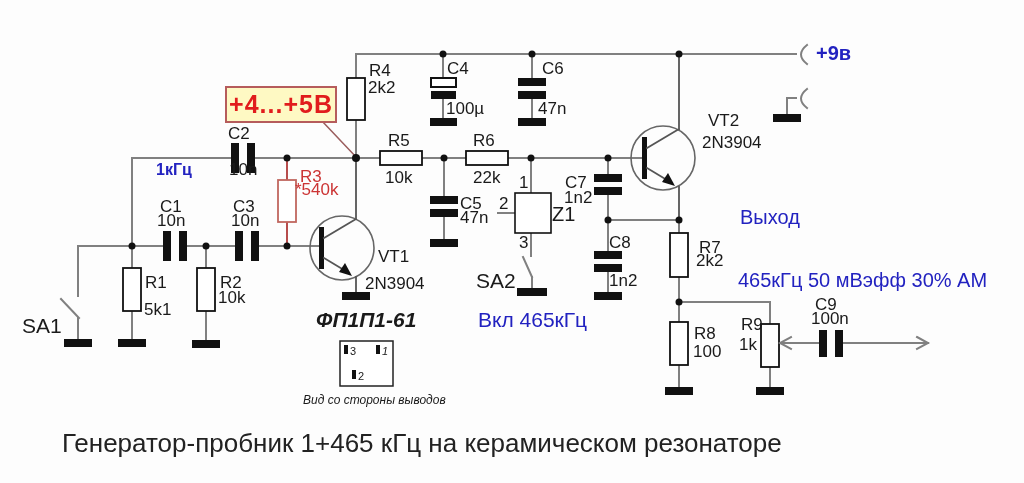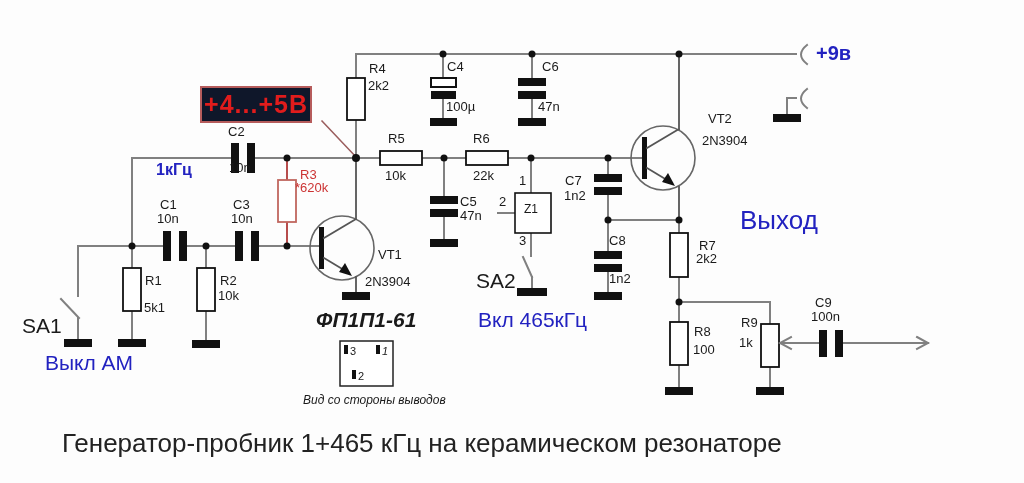--- a/index.html
+++ b/index.html
@@ -3,33 +3,33 @@
 <meta charset="utf-8">
 <style>
   :root{
     --wire:#808080; --comp:#111111; --blue:#2222c0; --red:#d92121;
     --r3red:#c0675f; --gray-text:#1a1a1a;
   }
   html,body{margin:0;padding:0;background:#ffffff;}
   #stage{position:relative;width:1024px;height:483px;background:#fdfdfd;overflow:hidden;
          font-family:"Liberation Sans",sans-serif;}
   #schem{position:absolute;left:0;top:0;}
-  .lbl{position:absolute;font-size:13px;color:var(--gray-text);white-space:nowrap;line-height:1.1;}
+  .lbl{position:absolute;font-size:17px;color:var(--gray-text);white-space:nowrap;line-height:1.1;}
   .sm{font-size:11px;}
   .md{font-size:12px;}
-  .z1t{font-size:12px;}
+  .z1t{font-size:20px;margin-left:28px;}
   .big{font-size:21px;}
   .blue{color:var(--blue);}
   .blue-big{font-size:21px;color:var(--blue);text-align:right;}
-  .blue-out{font-size:26px;color:var(--blue);}
+  .blue-out{font-size:20px;color:var(--blue);}
   .bold{font-weight:bold;}
   .red{color:#cc3434;}
   .italic{font-style:italic;}
-  .callout{position:absolute;left:200px;top:86px;width:108px;height:33px;
-           border:2px solid #b65c5c;background:#0f172a;display:flex;align-items:center;justify-content:center;}
+  .callout{position:absolute;left:225px;top:86px;width:108px;height:33px;
+           border:2px solid #b65c5c;background:#fef9c3;display:flex;align-items:center;justify-content:center;}
   .callout span{font-size:25px;font-weight:bold;color:#e11c1c;letter-spacing:1px;}
   .title{position:absolute;left:62px;top:428px;font-size:26px;color:#222;text-align:right;}
   .watermark{position:absolute;left:796px;top:438px;font-family:"DejaVu Serif",serif;
              font-weight:bold;font-size:31px;color:#9c9c9c;letter-spacing:0px;}
 </style>
 </head>
 <body>
 
 <div id="stage">
 
@@ -211,27 +211,26 @@
 </svg>
 
 <span class="lbl" style="left:228px;top:125px">C2</span>
 <span class="lbl" style="left:229px;top:161px">10n</span>
 <span class="lbl blue bold" style="left:156px;top:161px;font-size:16px">1кГц</span>
 <span class="lbl" style="left:160px;top:198px">C1</span>
 <span class="lbl" style="left:157px;top:212px">10n</span>
 <span class="lbl" style="left:233px;top:198px">C3</span>
 <span class="lbl" style="left:231px;top:212px">10n</span>
 <span class="lbl red" style="left:300px;top:168px">R3</span>
-<span class="lbl red" style="left:295px;top:181px">*620k</span>
+<span class="lbl red" style="left:295px;top:181px">*540k</span>
 <span class="lbl" style="left:145px;top:274px">R1</span>
 <span class="lbl" style="left:144px;top:301px">5k1</span>
 <span class="lbl" style="left:220px;top:274px">R2</span>
 <span class="lbl" style="left:218px;top:289px">10k</span>
 <span class="lbl big" style="left:22px;top:314px">SA1</span>
-<span class="lbl blue-big" style="left:45px;top:351px">Выкл АМ</span>
 
 <div class="callout">
   <span>+4...+5В</span>
 </div>
 
 <span class="lbl" style="left:369px;top:62px">R4</span>
 <span class="lbl" style="left:368px;top:79px">2k2</span>
 <span class="lbl" style="left:447px;top:60px">C4</span>
 <span class="lbl" style="left:446px;top:100px">100µ</span>
 <span class="lbl" style="left:542px;top:60px">C6</span>
@@ -261,20 +260,21 @@
 <span class="lbl" style="left:702px;top:134px">2N3904</span>
 
 <span class="lbl big bold italic" style="left:316px;top:308px">ФП1П1-61</span>
 <span class="lbl sm" style="left:350px;top:345px">3</span>
 <span class="lbl sm italic" style="left:382px;top:345px">1</span>
 <span class="lbl sm" style="left:358px;top:370px">2</span>
 <span class="lbl md italic" style="left:303px;top:394px">Вид со стороны выводов</span>
 
 <span class="lbl blue bold" style="left:816px;top:42px;font-size:20px">+9в</span>
 <span class="lbl blue-out" style="left:740px;top:206px">Выход</span>
+<span class="lbl blue-out" style="left:738px;top:269px">465кГц 50 мВэфф 30% АМ</span>
 
 <span class="lbl" style="left:699px;top:239px">R7</span>
 <span class="lbl" style="left:696px;top:252px">2k2</span>
 <span class="lbl" style="left:694px;top:325px">R8</span>
 <span class="lbl" style="left:693px;top:343px">100</span>
 <span class="lbl" style="left:741px;top:316px">R9</span>
 <span class="lbl" style="left:739px;top:336px">1k</span>
 <span class="lbl" style="left:815px;top:296px">C9</span>
 <span class="lbl" style="left:811px;top:310px">100n</span>
 

